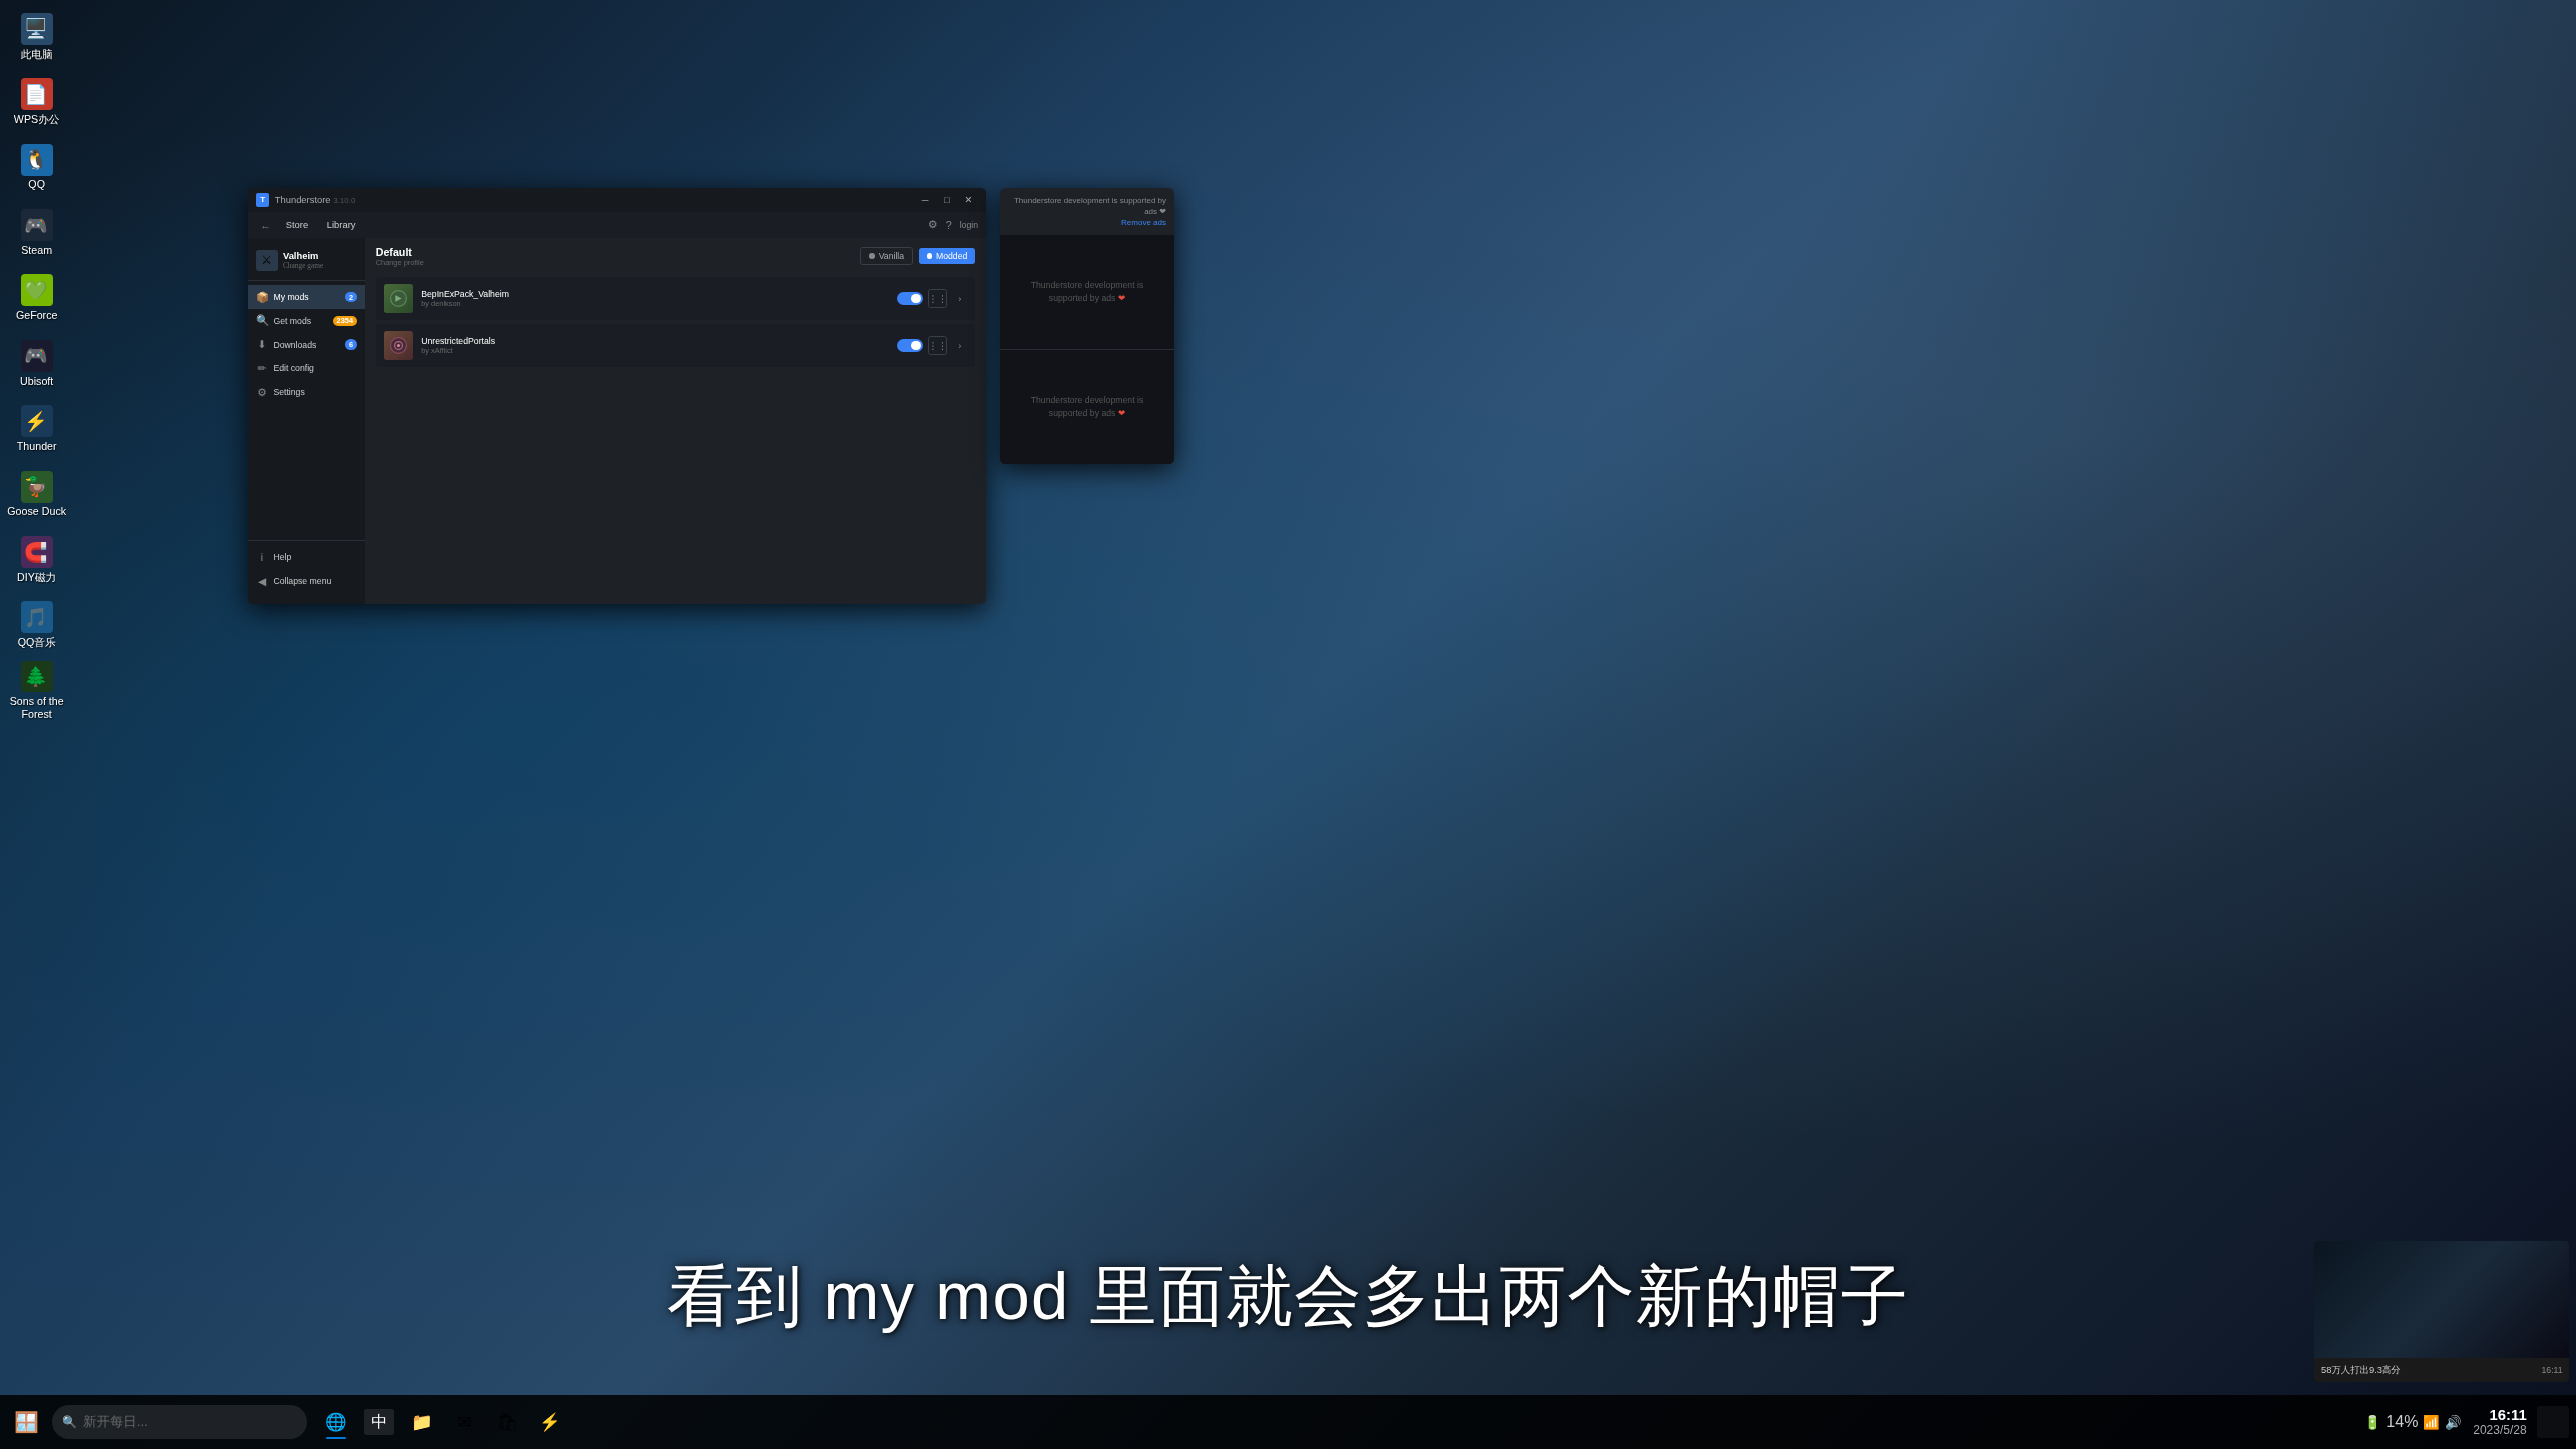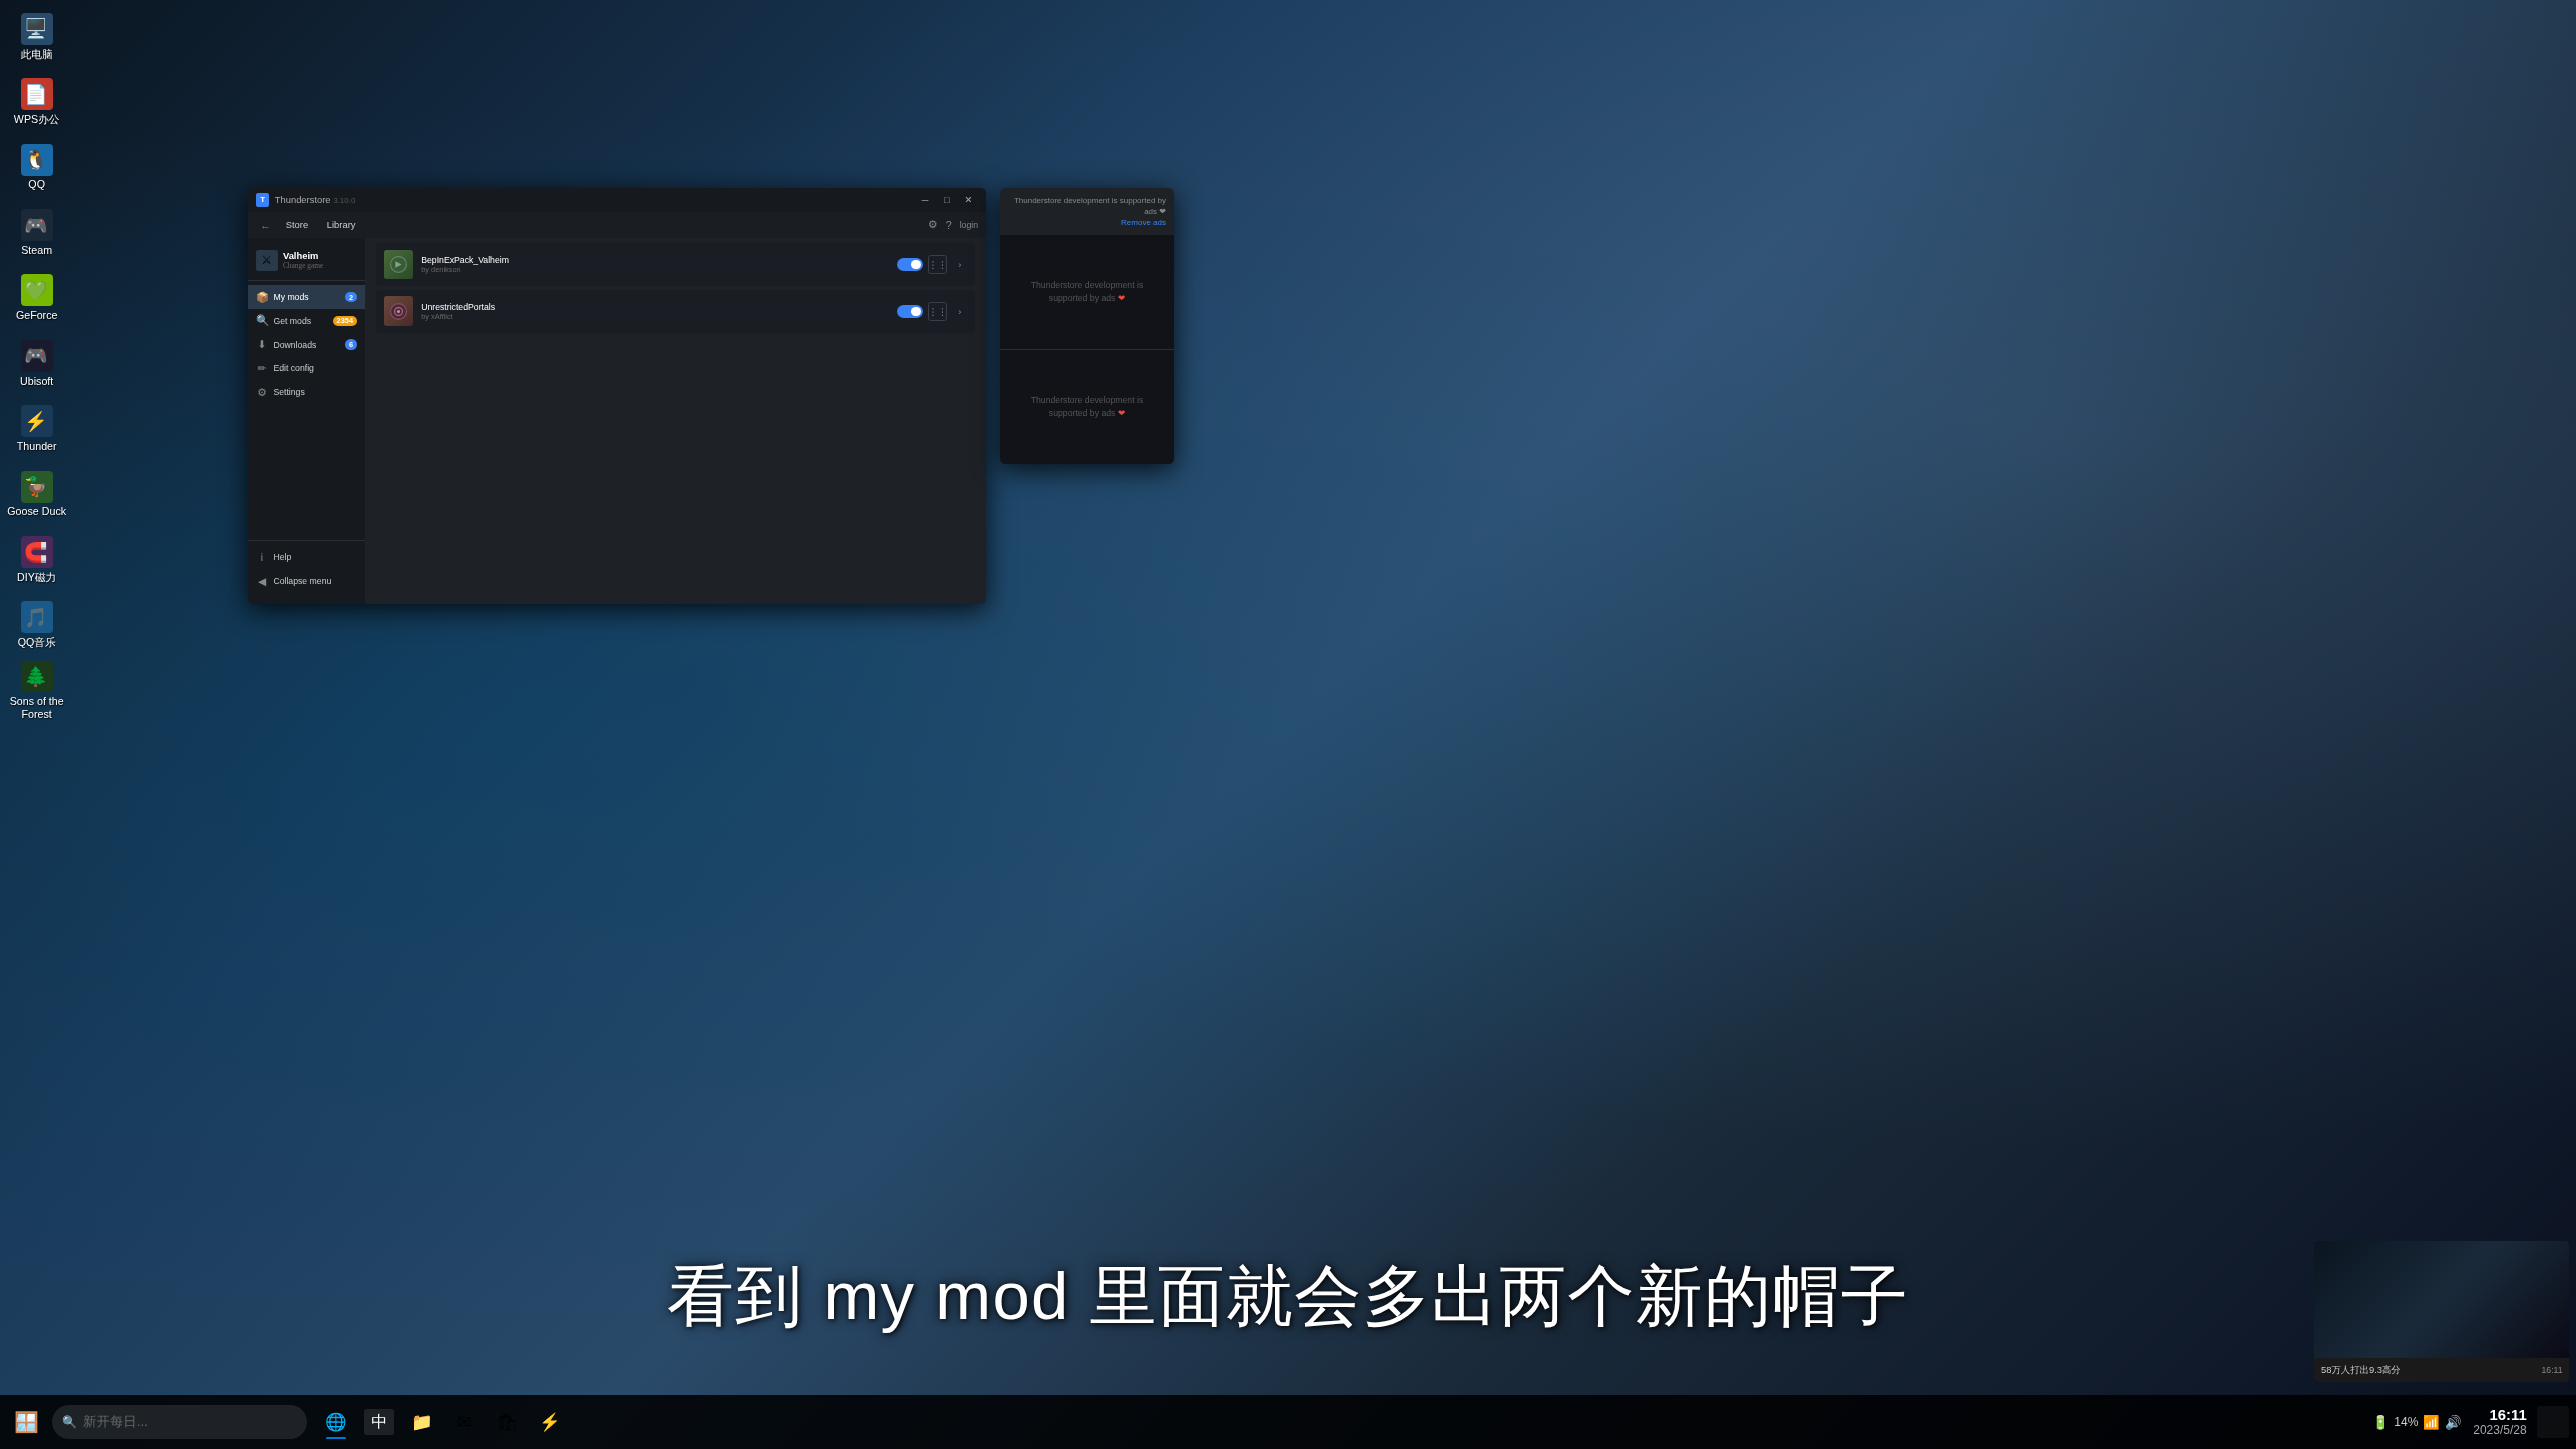--- a/index.html
+++ b/index.html
@@ -785,20 +785,36 @@
         </div>
         <div class="sidebar-item">
           <span class="sidebar-item-icon">◀</span>
           <span class="sidebar-item-label">Collapse menu</span>
         </div>
       </div>
     </div>
 
     <div class="main-content">
 
+      <div class="profile-header">
+        <div class="profile-left">
+          <div class="profile-name">Default</div>
+          <div class="profile-sub" style="cursor:pointer;">Change profile</div>
+        </div>
+        <div class="profile-right">
+          <button class="vanilla-btn">
+            <span style="width:5.4px;height:5.4px;background:#888;border-radius:50%;display:inline-block;"></span>
+            <span>Vanilla</span>
+          </button>
+          <button class="modded-btn">
+            <span style="width:5.4px;height:5.4px;background:#fff;border-radius:50%;display:inline-block;"></span>
+            <span>Modded</span>
+          </button>
+        </div>
+      </div>
 
 
       <div class="mod-list">
 
         <div class="mod-item">
           <div class="mod-thumb valheim">
             <svg width="19" height="19" viewBox="0 0 24 24" fill="none">
               <circle cx="12" cy="12" r="10" fill="#3a5a3a" stroke="#5a8a5a" stroke-width="1.5"></circle>
               <path d="M8 8 L16 12 L8 16 Z" fill="#7aaa7a"></path>
             </svg>
@@ -880,21 +896,21 @@
       <div class="taskbar-lang">中</div>
     </div>
     <div class="taskbar-item" style="font-size:17.4px;">📁</div>
     <div class="taskbar-item" style="font-size:17.4px;">✉</div>
     <div class="taskbar-item" style="font-size:17.4px;">🛍</div>
     <div class="taskbar-item" style="font-size:17.4px;">⚡</div>
   </div>
   <div class="taskbar-right">
     <div class="taskbar-sys">
       <span style="font-size:13.4px;">🔋</span>
-      <span style="font-size:12px;color:#ccc;">14%</span>
+      <span style="font-size:16px;color:#ccc;">14%</span>
       <span style="font-size:13.4px;">📶</span>
       <span style="font-size:13.4px;">🔊</span>
     </div>
     <div class="taskbar-clock">
       <div style="font-size:14.8px;font-weight:bold;">16:11</div>
       <div style="font-size:12px;color:#aaa;">2023/5/28</div>
     </div>
     <div style="width:32px;height:32px;background:rgba(255,255,255,0.05);border-radius:2.7px;display:flex;align-items:center;justify-content:center;cursor:pointer;"></div>
   </div>
 </div>

